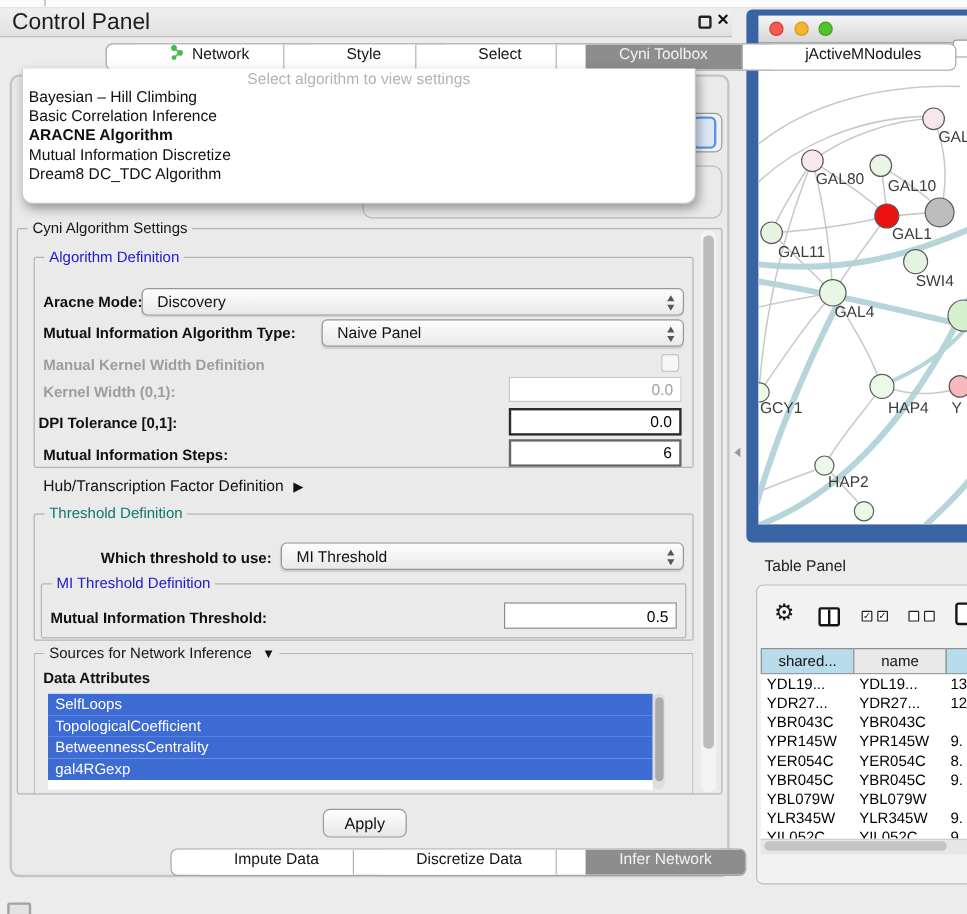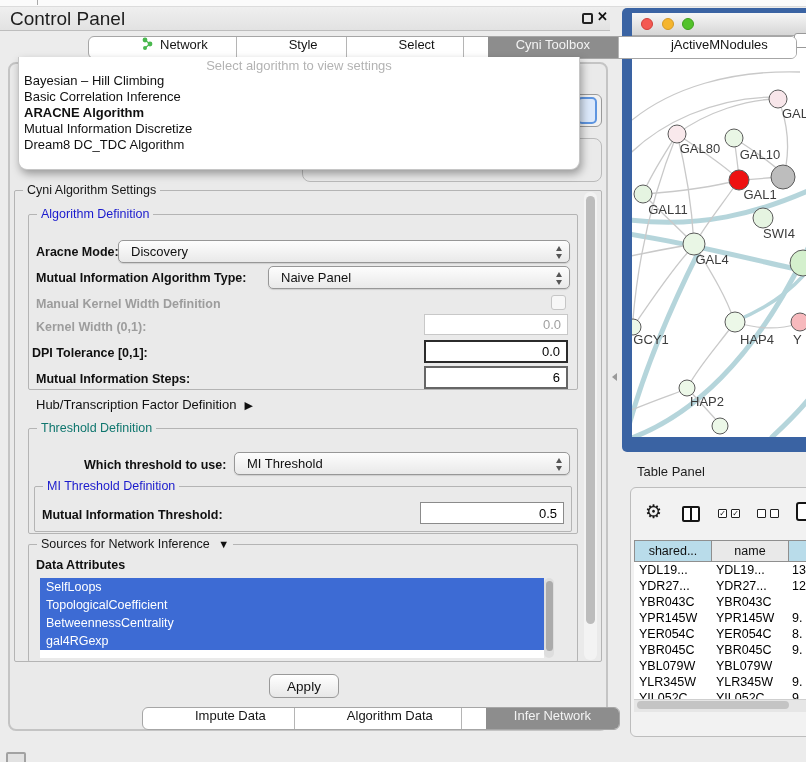--- a/index.html
+++ b/index.html
@@ -230,21 +230,21 @@
     </div>
   <div class="abs" id="attr-scroll-track"></div>
   <div class="abs" id="attr-scroll-thumb"></div>
 
   <div class="abs" id="apply-btn">Apply</div>
   <div class="abs tabbar" id="bottom-tabs">
       <div class="tab">
         <span>Impute Data</span>
       </div>
       <div class="tab">
-        <span>Algorithm Data</span>
+        <span>Discretize Data</span>
       </div>
       <div class="tab sel">
         <span>Infer Network</span>
       </div>
     </div>
   <div class="abs" id="bl-icon"></div>
   <div class="abs" id="resize-mark"></div>
 
   <div class="abs" id="net-frame"></div>
   <div class="abs" id="net-titlebar"></div>

